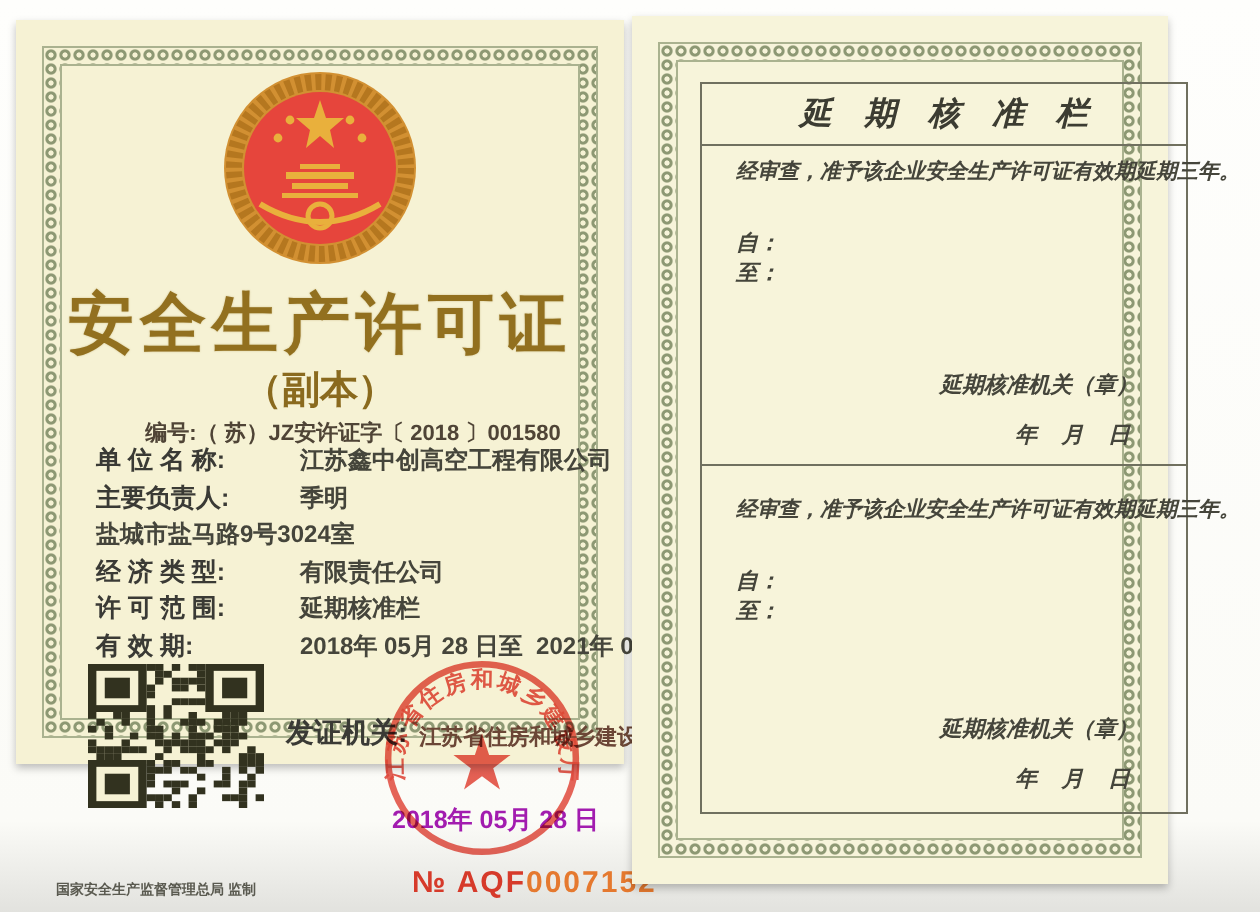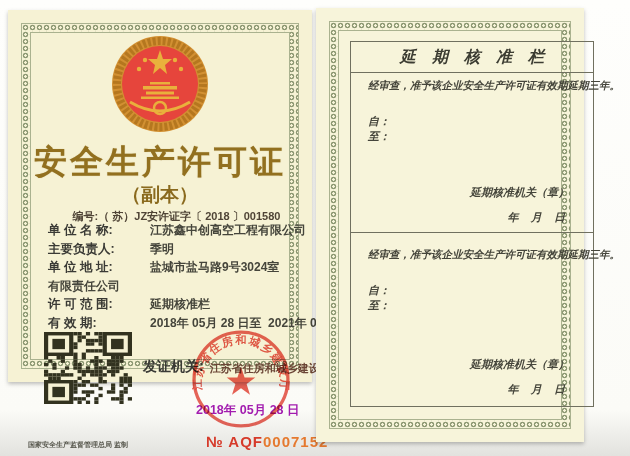--- a/index.html
+++ b/index.html
@@ -95,24 +95,24 @@
     <div class="fields">
       <div class="frow">
         <span class="flabel">单 位 名 称:</span>
         <span class="fvalue">江苏鑫中创高空工程有限公司</span>
       </div>
       <div class="frow">
         <span class="flabel">主要负责人:</span>
         <span class="fvalue">季明</span>
       </div>
       <div class="frow">
-        <span class="flabel">单 位 地 址:</span>
         <span class="fvalue">盐城市盐马路9号3024室</span>
       </div>
       <div class="frow">
+        <span class="flabel">经 济 类 型:</span>
         <span class="fvalue">有限责任公司</span>
       </div>
       <div class="frow">
         <span class="flabel">许 可 范 围:</span>
         <span class="fvalue">延期核准栏</span>
       </div>
       <div class="frow">
         <span class="flabel">有 效 期:</span>
         <span class="fvalue">2018年 05月 28 日至  2021年 05月 27 日</span>
       </div>

